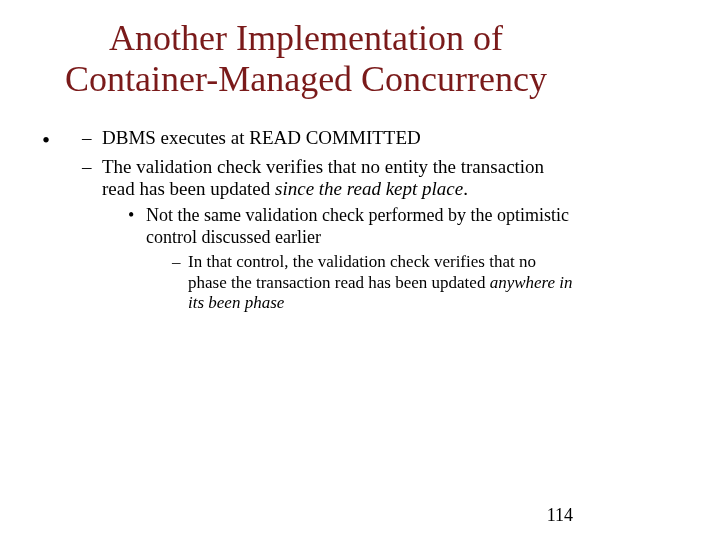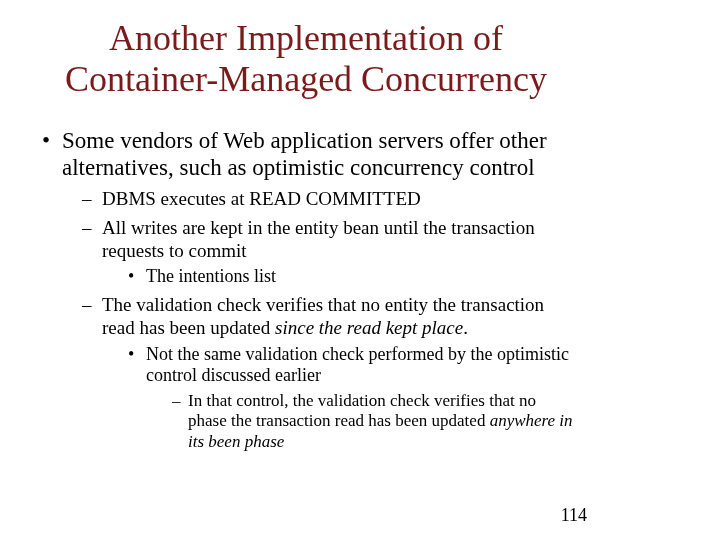--- a/index.html
+++ b/index.html
@@ -35,47 +35,38 @@
   .lvl3 > li { position: relative; padding-left: 22px; font-size: 18px; line-height: 1.2; margin-top: 4px; }
   .lvl3 > li::before { content: "•"; position: absolute; left: 4px; top: 0; }
   .lvl4 > li { position: relative; padding-left: 20px; font-size: 17px; line-height: 1.2; margin-top: 4px; }
   .lvl4 > li::before { content: "–"; position: absolute; left: 4px; top: 0; }
   .lvl2wrap { margin-left: 16px; margin-top: 3px; }
   .lvl3wrap { margin-left: 22px; }
   .lvl4wrap { margin-left: 22px; }
   .italic { font-style: italic; }
   .pagenum {
     position: absolute;
-    right: 25px;
+    right: 39px;
     bottom: 14px;
     font-size: 18px;
     text-align: right;
   }
 </style>
 </head>
 <body>
 
 <div class="slide">
   <h1 class="title">Another Implementation of Container-Managed Concurrency</h1>
 
   <ul class="lvl1">
     <li>
-      <span>Some vendors of Web application servers offer other alternatives, such as optimistic concurrency control</span>
 
       <ul class="lvl2 lvl2wrap">
         <li>
           <span>DBMS executes at READ COMMITTED</span>
-        </li>
-        <li>
-          <span>All writes are kept in the entity bean until the transaction requests to commit</span>
-          <ul class="lvl3 lvl3wrap">
-            <li>
-              <span>The intentions list</span>
-            </li>
-          </ul>
         </li>
         <li>
           <span>The validation check verifies that no entity the transaction read has been updated </span><span class="italic">since the read kept place</span><span>.</span>
           <ul class="lvl3 lvl3wrap">
             <li>
               <span>Not the same validation check</span><span> performed by the optimistic control discussed earlier</span>
               <ul class="lvl4 lvl4wrap">
                 <li>
                   <span>In that control, the validation check verifies  that no phase the transaction read has been updated </span><span class="italic">anywhere in its been phase</span>
                 </li>

